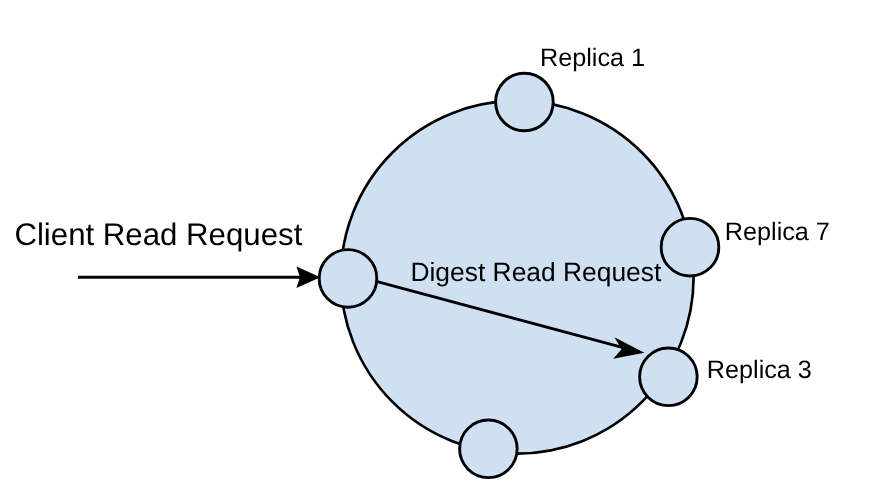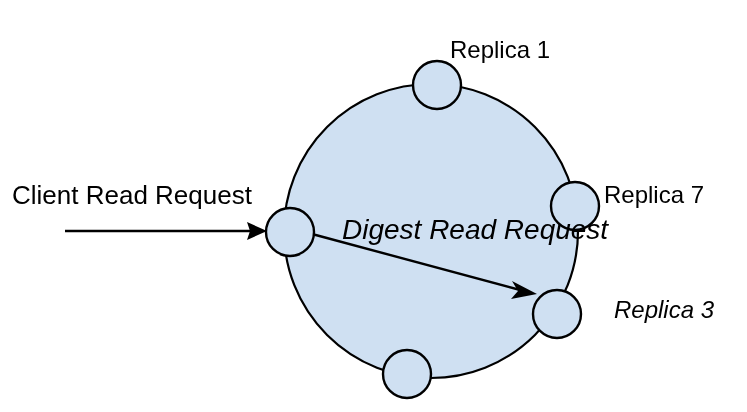--- a/index.html
+++ b/index.html
@@ -48,30 +48,29 @@
     position: absolute;
     color: #000000;
     white-space: nowrap;
     line-height: 1;
     font-family: "Liberation Sans", sans-serif;
   }
   .label-big {
     font-size: 26px;
   }
   .label-mid {
-    font-size: 24px;
+    font-size: 21px;
   }
   .label-small {
-    font-size: 28px;
-    font-style: italic;
+    font-size: 22px;
   }
   #label-client-read-request { left: 12px;  top: 182px; }
   #label-replica-1          { left: 450px; top: 38px;  }
   #label-replica-2          { left: 604px; top: 183px; }
-  #label-replica-3          { left: 614px; top: 298px; font-style: italic; }
+  #label-replica-3          { left: 589px; top: 298px; }
   #label-digest-read-request{ left: 342px; top: 216px; }
 </style>
 </head>
 <body>
 
 <div id="canvas">
 
   <svg id="diagram-svg" viewBox="0 0 747 412">
 
     <circle class="ring-shape" cx="431" cy="231" r="147"></circle>

